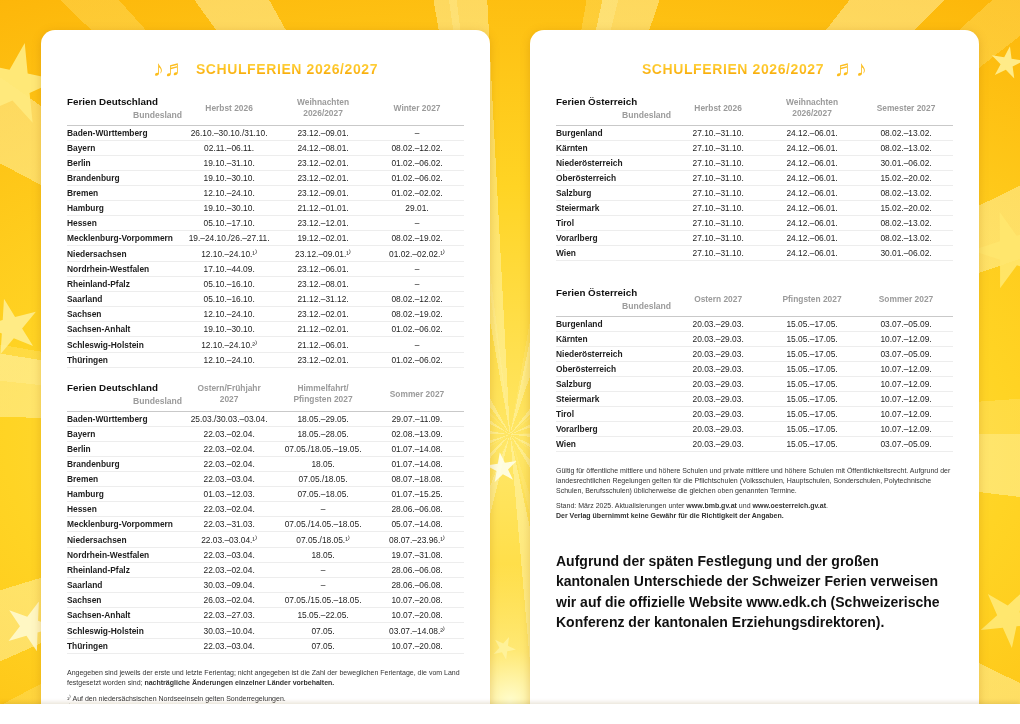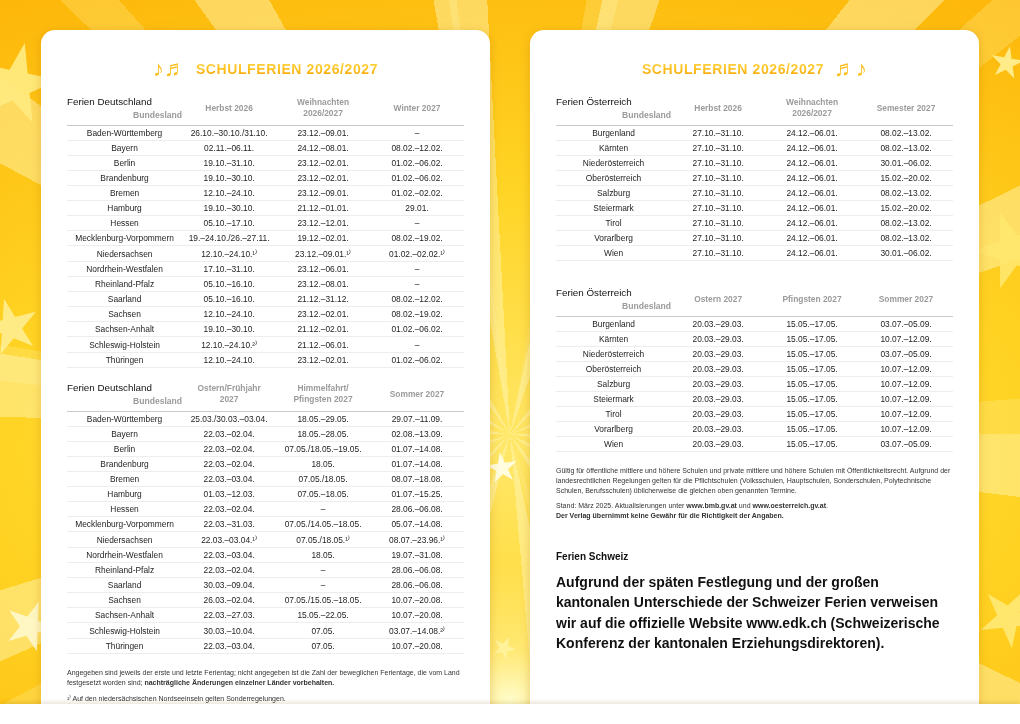--- a/index.html
+++ b/index.html
@@ -35,24 +35,24 @@
     background:linear-gradient(180deg,#ffd84a 0%,#fdbf1d 55%,#f59f00 100%);
     -webkit-background-clip:text;background-clip:text;color:transparent;white-space:nowrap;}
   .notes-icon{font-size:22px;line-height:1;color:#fcbd1d;text-shadow:0 1px 0 rgba(255,255,255,0.6);}
   
   table{width:100%;border-collapse:collapse;table-layout:fixed;}
   .table-block{margin-bottom:14px;}
   col.col-state{width:29%;}
   th{border-bottom:1px solid #c9c9c9;padding:0 0 5px;text-align:left;vertical-align:bottom;}
   th.tcol{font-size:8.4px;color:#9b9b9b;font-weight:bold;text-align:center;
     white-space:pre-line;vertical-align:middle;line-height:1.3;}
-  .tname{font-size:9.8px;font-weight:normal;color:#111;}
+  .tname{font-size:9.8px;font-weight:bold;color:#111;}
   .tsub{font-size:8.6px;color:#9b9b9b;font-weight:bold;margin-top:3px;text-align:right;}
   td{font-size:8.4px;color:#1d1d1d;border-bottom:1px solid #ededed;padding:2px 0;white-space:nowrap;}
-  td.state{text-align:center;}
+  td.state{text-align:left;font-weight:bold;}
   td.val{text-align:center;}
   
   .notes-area{font-size:7px;color:#333;line-height:1.4;margin-top:4px;}
   .notes-area p{margin:0;}
   .notes-area p.gap{margin-top:6px;}
   .b{font-weight:bold;}
   .schweiz{margin-top:30px;}
   .schweiz-heading{font-size:10px;font-weight:bold;color:#111;margin:0 0 10px;}
   .schweiz-body{font-size:14px;font-weight:bold;color:#111;line-height:1.45;margin:0;}
 </style>
@@ -148,21 +148,21 @@
             <td class="val">08.02.–19.02.</td>
           </tr>
           <tr>
             <td class="state">Niedersachsen</td>
             <td class="val">12.10.–24.10.¹⁾</td>
             <td class="val">23.12.–09.01.¹⁾</td>
             <td class="val">01.02.–02.02.¹⁾</td>
           </tr>
           <tr>
             <td class="state">Nordrhein-Westfalen</td>
-            <td class="val">17.10.–31.10.</td>
+            <td class="val">17.10.–44.09.</td>
             <td class="val">23.12.–06.01.</td>
             <td class="val">–</td>
           </tr>
           <tr>
             <td class="state">Rheinland-Pfalz</td>
             <td class="val">05.10.–16.10.</td>
             <td class="val">23.12.–08.01.</td>
             <td class="val">–</td>
           </tr>
           <tr>
@@ -491,16 +491,15 @@
       </table>
   </div>
 
   <div class="notes-area">
       <p><span>Gültig für öffentliche mittlere und höhere Schulen und private mittlere und höhere Schulen mit Öffentlichkeitsrecht. Aufgrund der landesrechtlichen Regelungen gelten für die Pflichtschulen (Volksschulen, Hauptschulen, Sonderschulen, Polytechnische Schulen, Berufsschulen) üblicherweise die gleichen oben genannten Termine.</span></p>
       <p class="gap"><span>Stand: März 2025. Aktualisierungen unter </span><span class="b">www.bmb.gv.at</span><span> und </span><span class="b">www.oesterreich.gv.at</span><span>.</span></p>
       <p><span class="b">Der Verlag übernimmt keine Gewähr für die Richtigkeit der Angaben.</span></p>
     </div>
 
   <div class="schweiz">
-    <p class="schweiz-heading">Ferien Schweiz</p>
     <p class="schweiz-body">Aufgrund der späten Festlegung und der großen kantonalen Unterschiede der Schweizer Ferien verweisen wir auf die offizielle Website www.edk.ch (Schweizerische Konferenz der kantonalen Erziehungsdirektoren).</p>
   </div>
 </div>
 
 </body></html>

